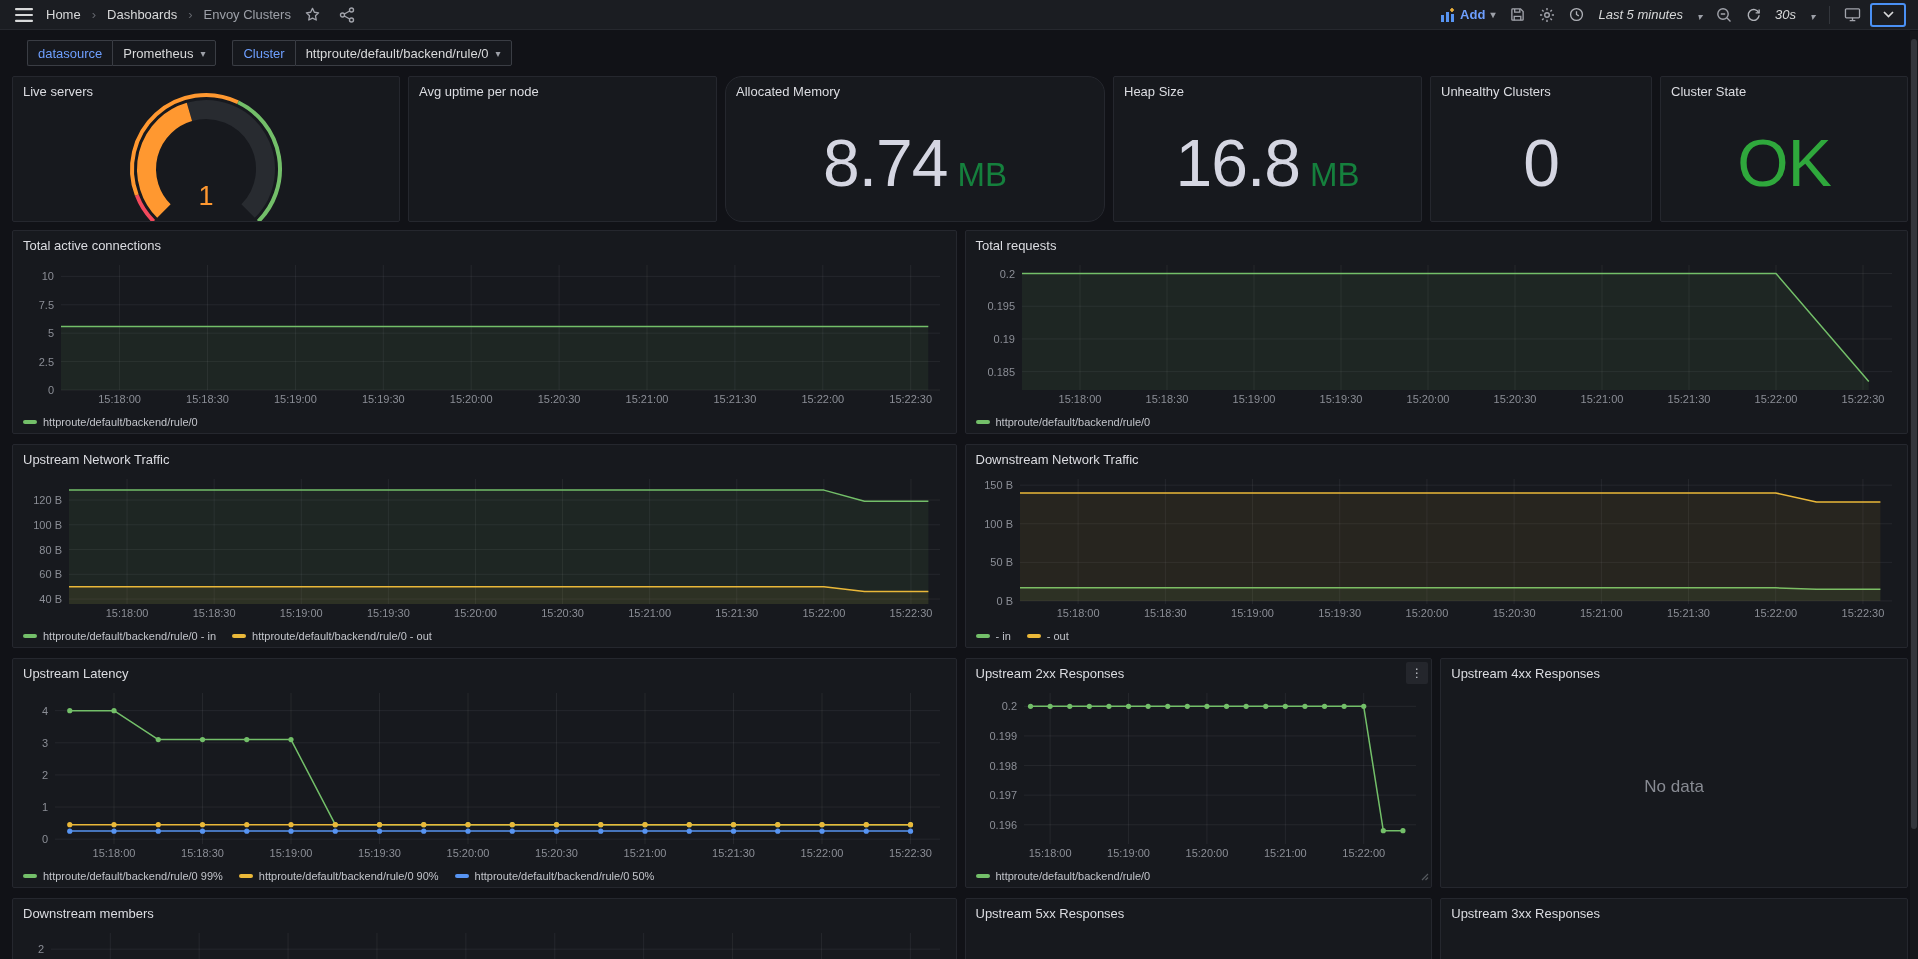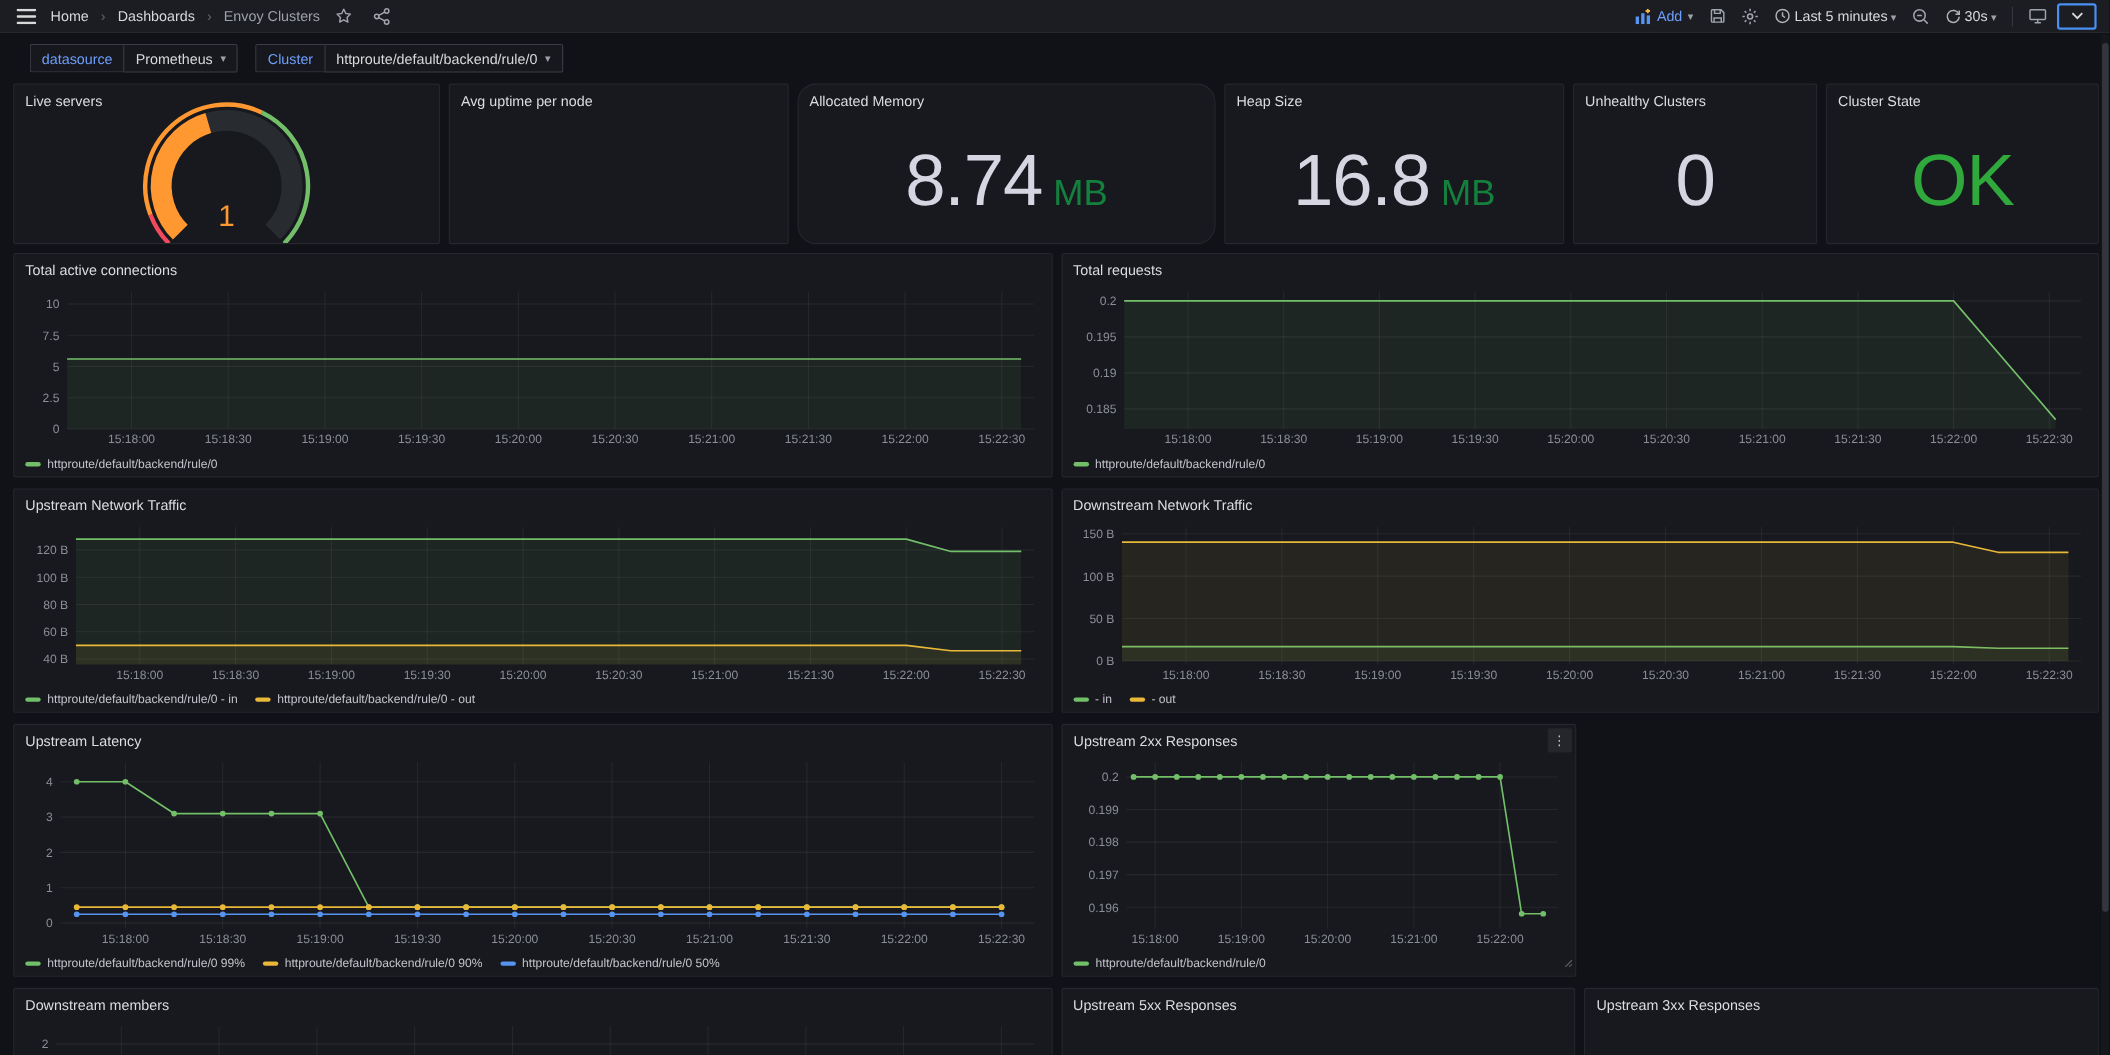--- a/index.html
+++ b/index.html
@@ -9,22 +9,22 @@
 
   
   .nav { position:absolute; top:0; left:0; right:0; height:30px; background:#1B1D22; border-bottom:1px solid #26282E;
          display:flex; align-items:center; padding:0 12px; }
   .nav-left { display:flex; align-items:center; gap:10px; }
   .crumb { font-size:13px; color:#D8D9DA; font-weight:500; cursor:pointer; }
   .crumb.dim { color:#9DA0A8; font-weight:400; }
   .crumb-sep { color:#63666D; font-size:13px; margin:0 1px; }
   .icon-btn { display:flex; align-items:center; justify-content:center; width:24px; height:24px; cursor:pointer; }
   .nav-right { margin-left:auto; display:flex; align-items:center; gap:6px; }
-  .add-btn { display:flex; align-items:center; gap:5px; color:#6E9FFF; font-size:13px; font-weight:400; cursor:pointer; padding:0 4px; }
-  .nav-text-btn { display:flex; align-items:flex-end; gap:3px; color:#D8D9DA; font-size:13px; cursor:pointer; padding:0 4px; }
+  .add-btn { display:flex; align-items:center; gap:5px; color:#6E9FFF; font-size:13px; font-weight:700; cursor:pointer; padding:0 4px; }
+  .nav-text-btn { display:flex; align-items:flex-end; gap:14px; color:#D8D9DA; font-size:13px; cursor:pointer; padding:0 4px;font-style:italic; }
   .nav-divider { width:1px; height:18px; background:#33363C; margin:0 4px; }
   .tv-chevron { width:36px; height:24px; border:2px solid #4A90F4; border-radius:3px; display:flex; align-items:center; justify-content:center; cursor:pointer; }
   svg.ico { display:block; }
 
   
   .filters { position:absolute; top:30px; left:15px; right:0; height:46px; display:flex; align-items:center; padding:0 12px; gap:16px; }
   .filter-pair { display:flex; }
   .fbox { height:26px; display:flex; align-items:center; padding:0 10px; border:1px solid #3A3D44; background:#16181D; font-size:13px; border-radius:2px; }
   .fbox.lbl { color:#6E9FFF; font-weight:500; border-right:none; border-radius:2px 0 0 2px; cursor:default; }
   .fbox.val { color:#D8D9DA; gap:7px; border-radius:0 2px 2px 0; cursor:pointer; }
@@ -584,20 +584,24 @@
               <span class="sw" style="background: rgb(115, 191, 105);"></span>
               <span>httproute/default/backend/rule/0</span>
             </span>
           </div>
         <div class="resize-corner">
           <svg width="8" height="8" viewBox="0 0 8 8">
               <path d="M7 1L1 7M7 4.5L4.5 7" stroke="#55585E" stroke-width="1.2"></path>
             </svg>
         </div>
       </div>
+      <div class="panel" style="width:468px;height:230px;">
+        <div class="ptitle">Upstream 4xx Responses</div>
+        <div class="nodata">No data</div>
+      </div>
     </div>
 
     <div class="row">
       <div class="panel" style="width:945px;height:160px;">
         <div class="ptitle">Downstream members</div>
         <div class="chart nolegend"><svg width="927" height="130">
               <line x1="89.26666666666667" y1="6" x2="89.26666666666667" y2="130" stroke="rgba(204,204,220,0.08)" stroke-width="1"></line>
               <line x1="178.16666666666666" y1="6" x2="178.16666666666666" y2="130" stroke="rgba(204,204,220,0.08)" stroke-width="1"></line>
               <line x1="267.06666666666666" y1="6" x2="267.06666666666666" y2="130" stroke="rgba(204,204,220,0.08)" stroke-width="1"></line>
               <line x1="355.96666666666664" y1="6" x2="355.96666666666664" y2="130" stroke="rgba(204,204,220,0.08)" stroke-width="1"></line>

